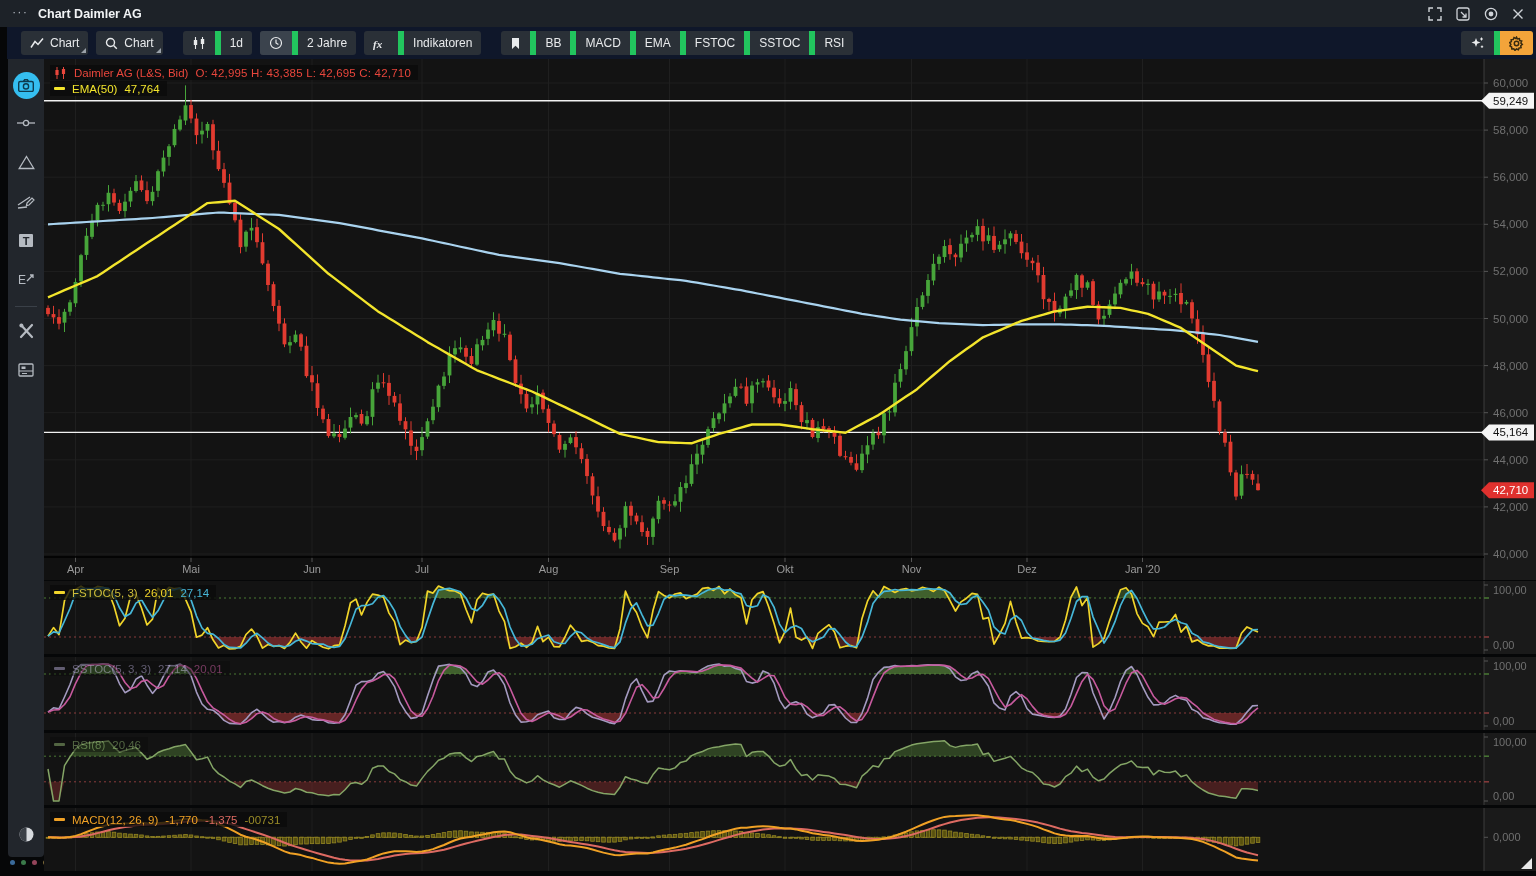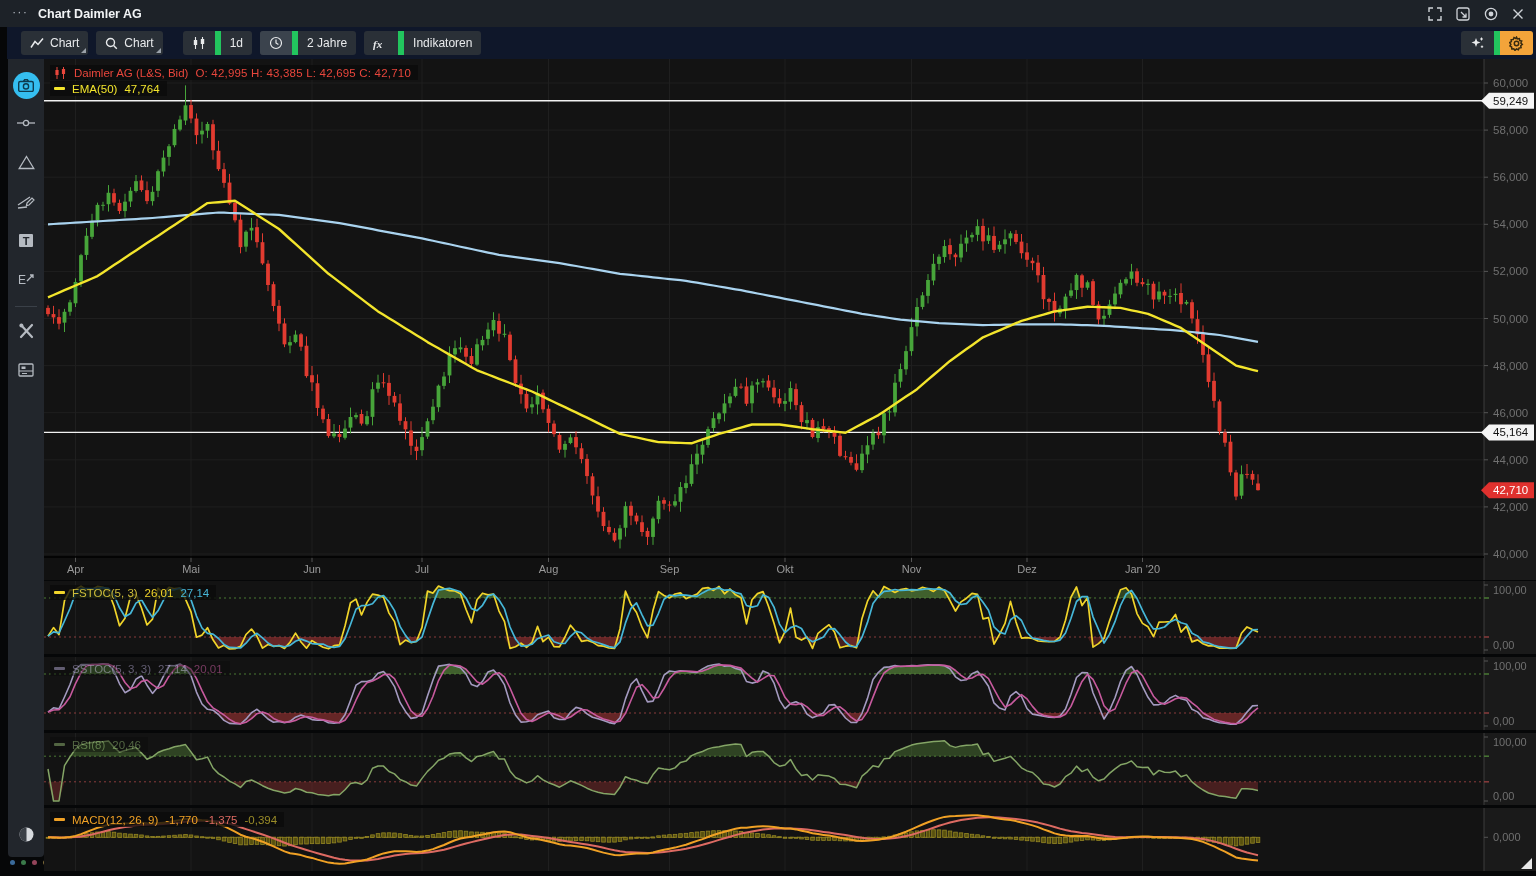--- a/index.html
+++ b/index.html
@@ -130,20 +130,33 @@
       <span class="tb-seg">
         <svg width="16" height="13" viewBox="0 0 16 13">
           <text x="0" y="10.5" font-size="11" font-style="italic" font-weight="bold" fill="#e8eaec" font-family="Liberation Serif, serif">fx</text>
         </svg>
       </span>
       <span class="tb-seg">
         <span>Indikatoren</span>
       </span>
     </span>
     <span class="gap-lg"></span>
+    <span class="tb-group">
+      <span class="tb-seg">
+        <svg width="11" height="13" viewBox="0 0 11 13">
+          <path d="M2 1h7v11L5.5 8.8 2 12z" fill="#e8eaec"></path>
+        </svg>
+      </span>
+      <span class="tb-seg">BB</span>
+      <span class="tb-seg">MACD</span>
+      <span class="tb-seg">EMA</span>
+      <span class="tb-seg">FSTOC</span>
+      <span class="tb-seg">SSTOC</span>
+      <span class="tb-seg">RSI</span>
+    </span>
     <span class="tb-right tb-group">
       <span class="tb-seg">
         <svg width="15" height="15" viewBox="0 0 15 15">
           <path d="M6 2l1.2 3.3L10.5 6.5 7.2 7.7 6 11 4.8 7.7 1.5 6.5 4.8 5.3z" fill="#e8eaec"></path>
           <path d="M11.5 1.5v3 M10 3h3 M12 9.5v2.4 M10.8 10.7h2.4" stroke="#e8eaec" stroke-width="1"></path>
         </svg>
       </span>
       <span class="tb-seg accent">
         <svg width="15" height="15" viewBox="0 0 15 15">
           <path d="M7.5 1.2l.9 1.8 2-.4 .3 2 2 .5-.8 1.9 1.4 1.5-1.6 1.2.4 2-2 .2-.7 1.9-1.9-.8-1.5 1.4-1.2-1.7-2 .3-.1-2L.9 9.9l1-1.7L.6 6.6l1.8-1 -.2-2 2-.1.8-1.9 1.8.9z" fill="none" stroke="#3a2c10" stroke-width="1.5"></path>
@@ -1119,17 +1132,17 @@
       </span>
     </div>
   </div>
   <div class="legend" style="top:812px">
     <div class="lg-row">
       <span class="lg-chip" style="color:#f0a125">
         <span class="sw" style="background:#f0a125"></span>
         <span>MACD(12, 26, 9)</span>
         <span>-1,770</span>
         <span style="color:#dd6a62">-1,375</span>
-        <span style="color:#9a8c28">-0,394</span>
+        <span style="color:#9a8c28">-00731</span>
       </span>
     </div>
   </div>
 
 </div>
 </body></html>

